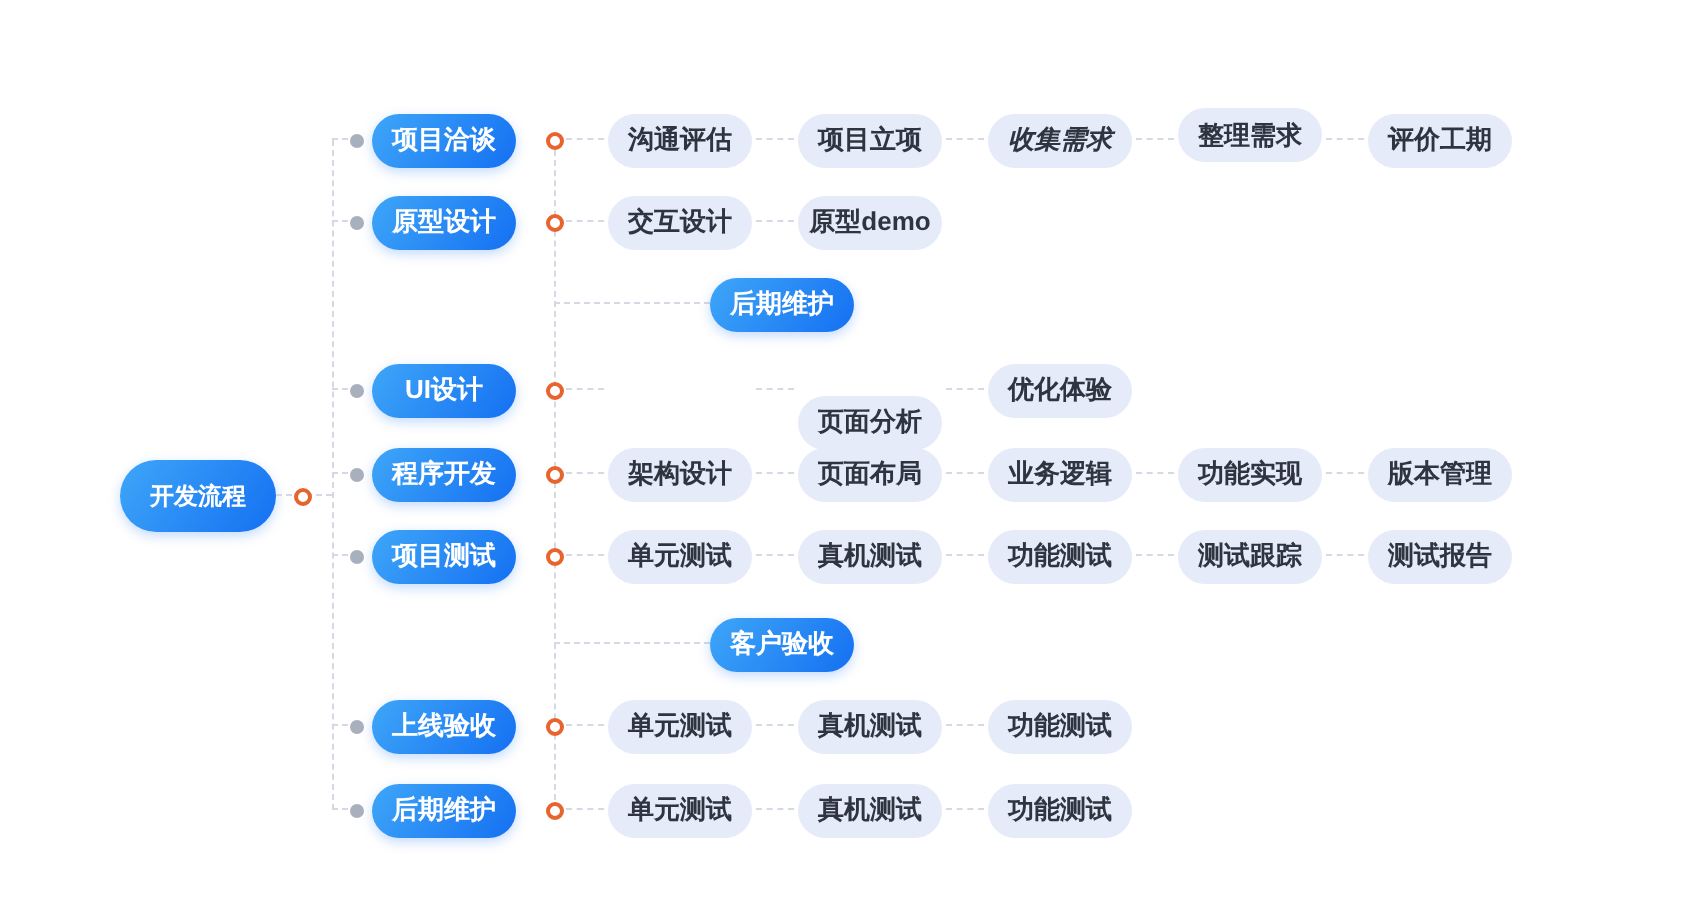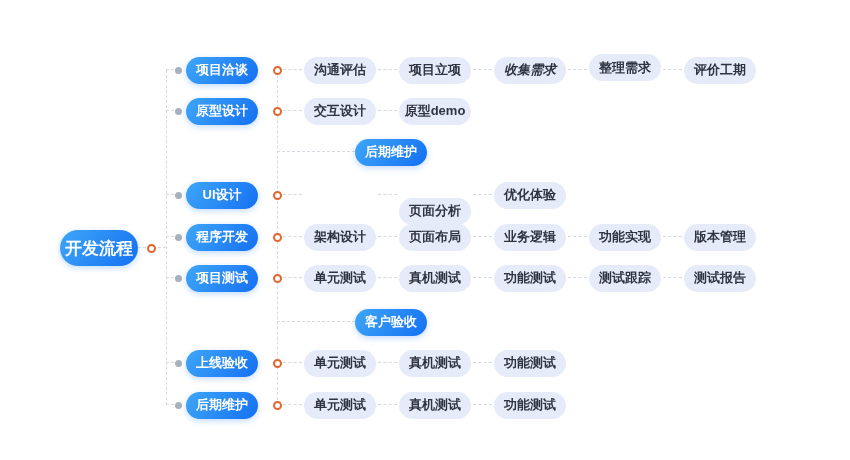--- a/index.html
+++ b/index.html
@@ -4,21 +4,21 @@
 <style>
   html,body{margin:0;padding:0;background:#ffffff;}
   body{font-family:"Liberation Sans","DejaVu Sans",sans-serif;}
   #canvas{position:relative;width:850px;height:460px;background:var(--bg,#fff);overflow:hidden;}
   .node{position:absolute;display:flex;align-items:center;justify-content:center;
         font-size:13px;font-weight:bold;white-space:nowrap;box-sizing:border-box;
         border-radius:999px;cursor:default;}
   .node.blue{background:linear-gradient(125deg,var(--g1,#3ea6f8),var(--g2,#1570f2));
         color:var(--bt,#fff);box-shadow:0 2px 6px rgba(21,112,242,.25);}
   .node.step{background:var(--sf,#e6ebfa);color:var(--st,#2f3540);}
-  .node.root{font-size:17px;}
+  .node.root{font-size:12px;}
   .hdash{position:absolute;height:0;border-top:1.5px dashed var(--dash,#d5d9e3);}
   .vdash{position:absolute;width:0;border-left:1.5px dashed var(--dash,#d5d9e3);}
   .dot{position:absolute;width:7px;height:7px;border-radius:50%;background:var(--dot,#a9b0bd);}
   .ring{position:absolute;width:5px;height:5px;border:2px solid var(--ring,#e7642e);
         border-radius:50%;background:#fff;}
 </style>
 </head>
 <body>
 
 <div id="canvas" style="--bg: #ffffff; --g1: #3ea6f8; --g2: #1570f2; --bt: #ffffff; --sf: #e6ebfa; --st: #2f3540; --dash: #d5d9e3; --dot: #a9b0bd; --ring: #e7642e;">

